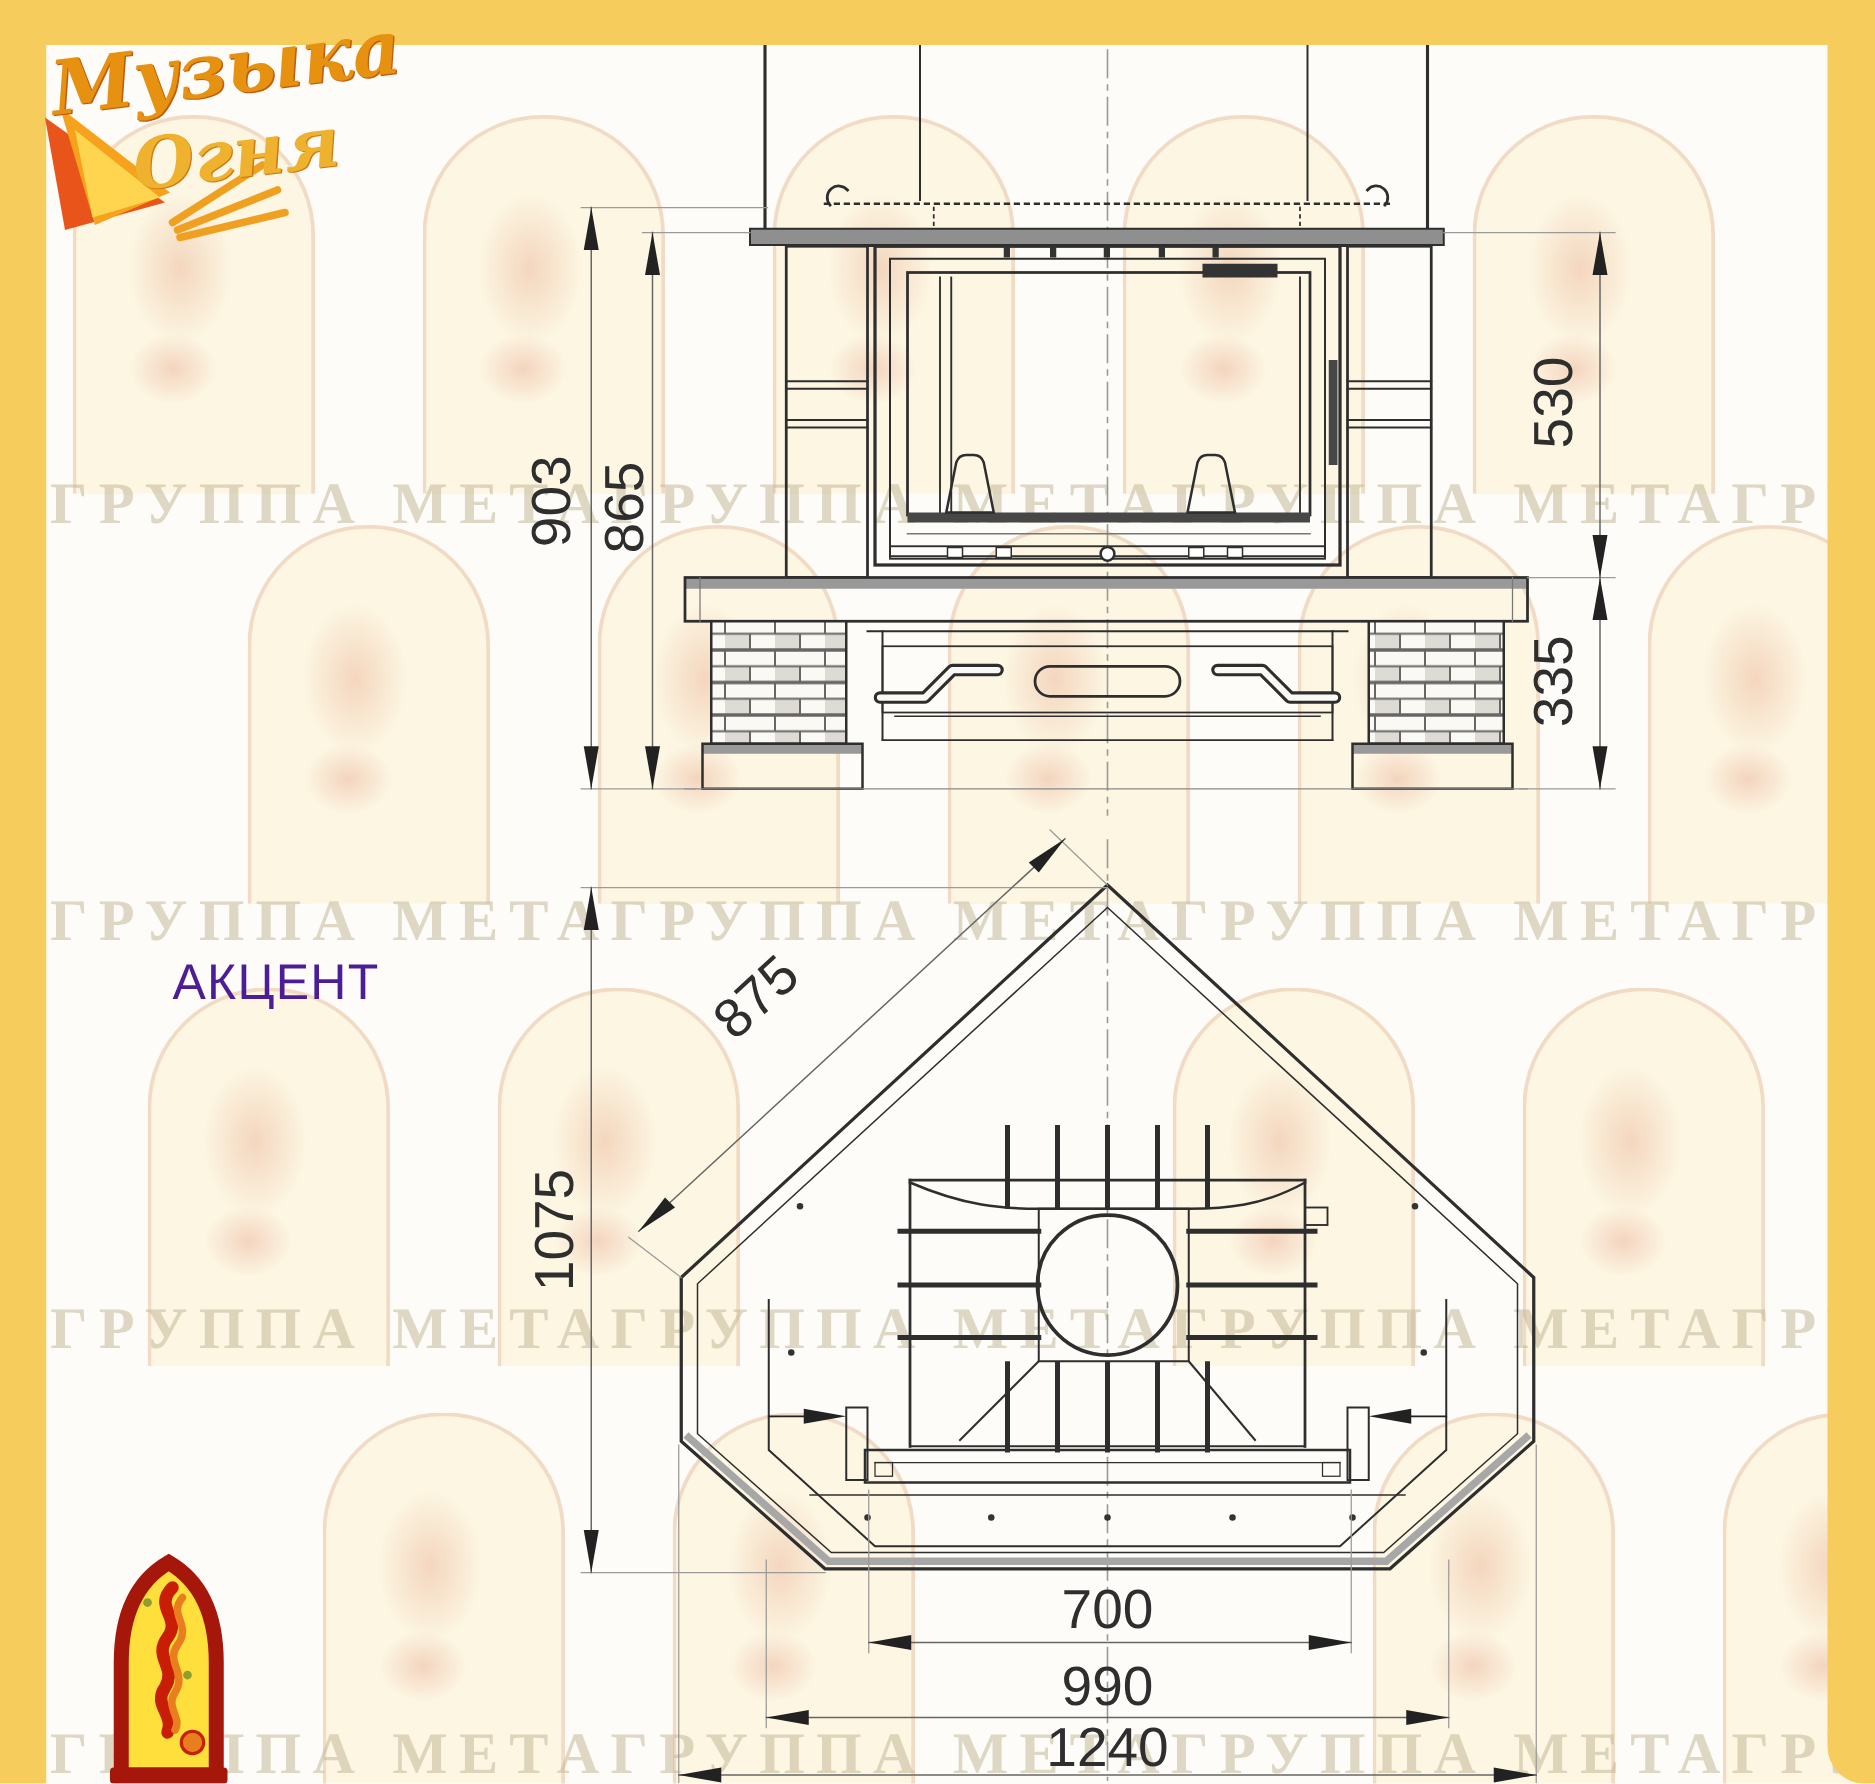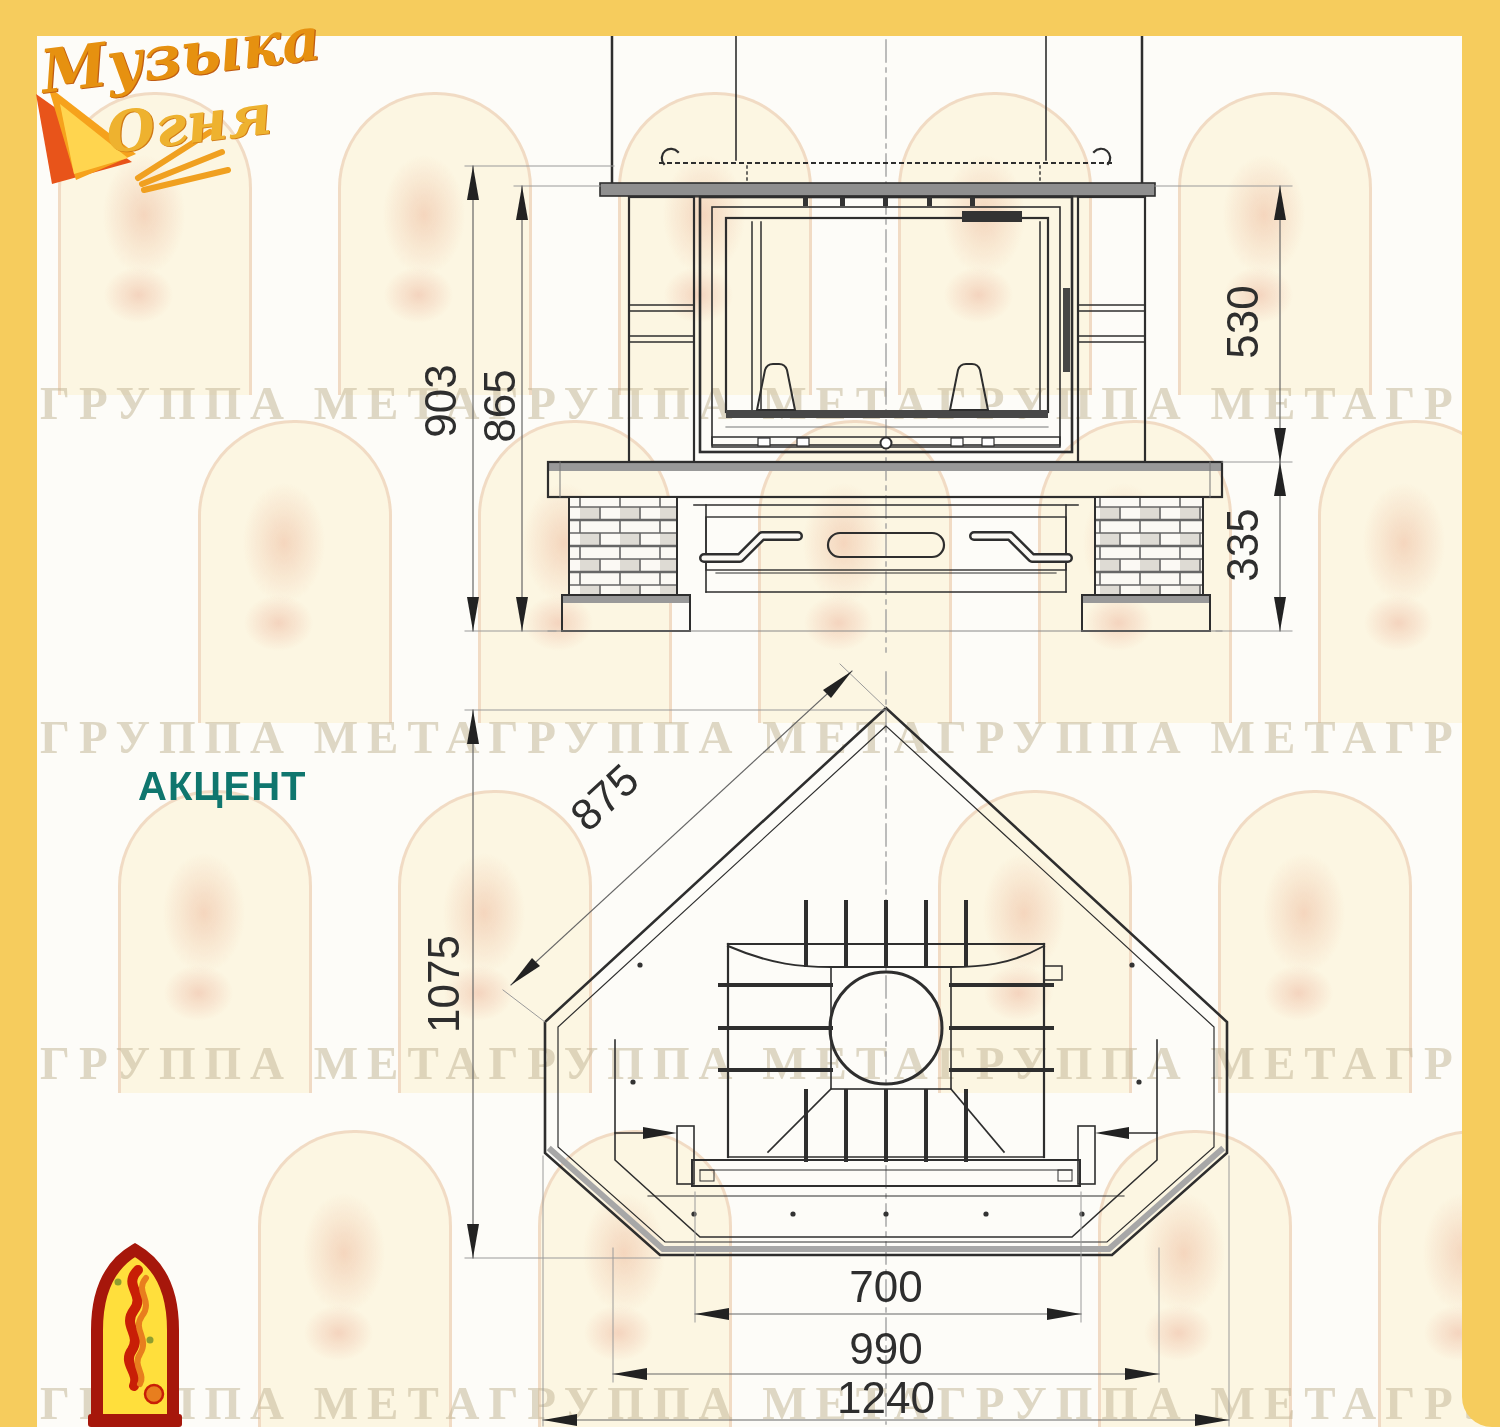--- a/index.html
+++ b/index.html
@@ -24,22 +24,22 @@
   .draw{position:absolute;inset:0;z-index:3;}
   .draw text{font-family:"Liberation Sans",sans-serif;font-size:44px;fill:#2e2e2e;}
   
   .logo{position:absolute;left:14px;top:12px;width:270px;height:190px;z-index:7;}
   .logo .l1,.logo .l2{position:absolute;font-family:"DejaVu Serif",serif;font-style:italic;
         font-weight:bold;transform:rotate(-7deg);white-space:nowrap;}
   .logo .l1{left:26px;top:8px;font-size:60px;color:#e69110;text-shadow:1px 1px 0 #c05c12;}
   .logo .l2{left:92px;top:78px;font-size:56px;color:#eeb22f;text-shadow:1px 1px 0 #d07a16;}
   .logo svg{position:absolute;left:0;top:0;}
   
-  .model-title{position:absolute;left:138px;top:764px;z-index:5;font-weight:bold;
-        font-size:40px;letter-spacing:1px;color:#0f766e;}
+  .model-title{position:absolute;left:138px;top:764px;z-index:5;font-weight:normal;
+        font-size:40px;letter-spacing:1px;color:#4c1d95;}
   
   .emblem{position:absolute;left:80px;top:1242px;z-index:7;}
 </style>
 </head>
 <body>
 
 <div class="page">
 
   <div class="wm-layer">
     <div class="wm-arch" style="left:58px;top:92px"></div>

